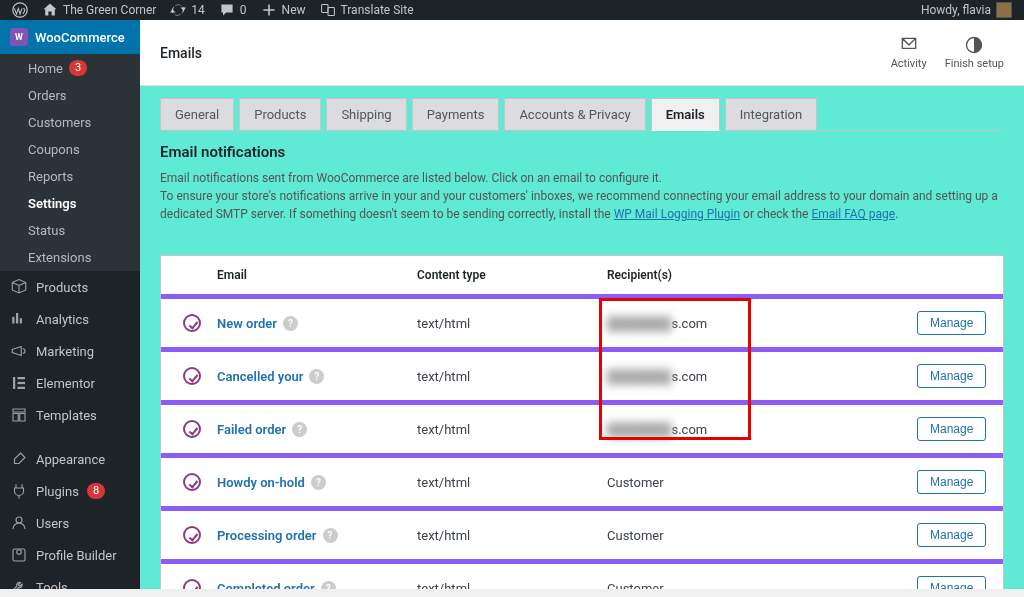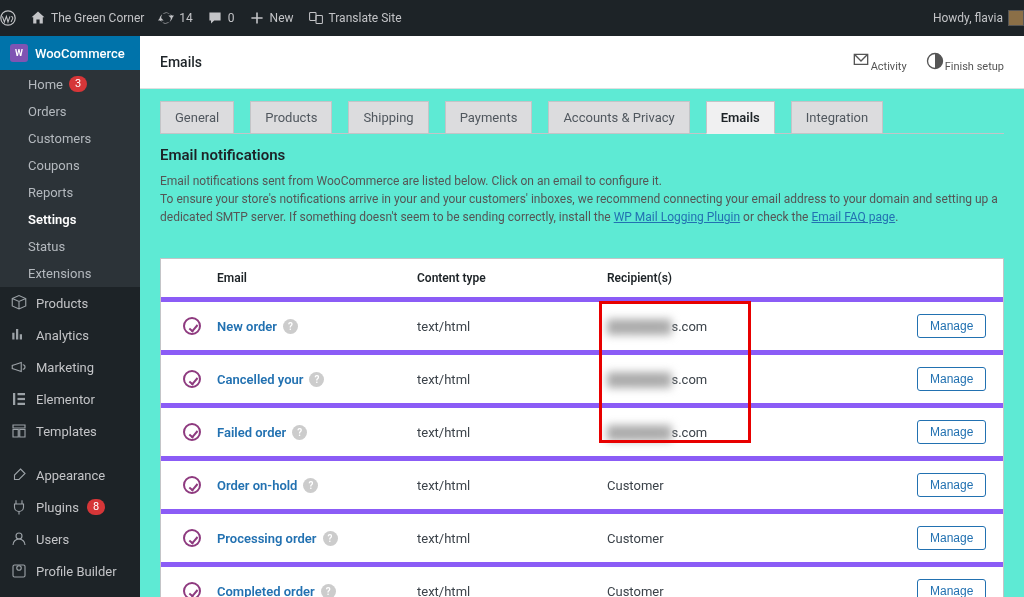--- a/index.html
+++ b/index.html
@@ -1,40 +1,40 @@
 <!DOCTYPE html>
 <html><head>
 <meta charset="utf-8">
 <style>
 * { box-sizing: border-box; margin: 0; padding: 0; }
 body { font-family: -apple-system, BlinkMacSystemFont, "Segoe UI", Roboto, sans-serif; font-size: 13px; color: #3c434a; background: #f0f0f1; width: 1024px; height: 597px; overflow: hidden; }
-.adminbar { background:#1d2327; color:#c3c4c7; height:36px; display:flex; align-items:center; padding:0 0; font-size:12px; justify-content:space-between; }
+.adminbar { background:#1d2327; color:#c3c4c7; height:20px; display:flex; align-items:center; padding:0 12px; font-size:12px; justify-content:space-between; }
 .adminbar .left, .adminbar .right { display:flex; align-items:center; gap:14px; }
 .adminbar .item { display:flex; align-items:center; gap:5px; color:#c3c4c7; cursor:pointer; }
 .adminbar svg { width:16px; height:16px; fill:#c3c4c7; }
 .avatar { width:16px; height:16px; background:#8b6f47; border:1px solid #555; }
 .wrap { display:flex; height:569px; }
 .sidebar { width:140px; background:#1d2327; color:#c3c4c7; font-size:13px; overflow:hidden; }
 .sb-hl { background:#0073aa; color:#fff; padding:8px 10px; display:flex; align-items:center; gap:7px; font-weight:500; position:relative; }
 .sb-hl::after { content:""; position:absolute; right:-7px; top:50%; transform:translateY(-50%); border:7px solid transparent; border-left-color:#0073aa; }
 .sb-hl .woo { width:18px; height:18px; background:#7f54b3; border-radius:3px; display:flex; align-items:center; justify-content:center; color:#fff; font-size:9px; font-weight:bold; }
 .sb-sub { background:#2c3338; }
 .sb-sub .it { padding:6px 10px 6px 28px; color:#b4b9be; display:flex; align-items:center; gap:6px; cursor:pointer; }
 .sb-sub .it.active { color:#fff; font-weight:600; }
 .sb-sub .badge { background:#d63638; color:#fff; border-radius:9px; padding:0 6px; font-size:11px; line-height:16px; min-width:16px; text-align:center; }
 .sb-main .mi { padding:7px 10px; display:flex; align-items:center; gap:8px; cursor:pointer; color:#c3c4c7; }
 .sb-main .mi svg { width:18px; height:18px; fill:#9ca2a7; flex-shrink:0; }
 .sb-main .mi .badge { background:#d63638; color:#fff; border-radius:9px; padding:0 6px; font-size:11px; line-height:16px; }
 .content { flex:1; background:#5eead4; overflow:auto; }
 .pagehead { background:#fff; border-bottom:1px solid #e0e0e0; display:flex; align-items:center; justify-content:space-between; padding:15px 20px; }
 .pagehead h1 { font-size:14px; font-weight:500; color:#1d2327; }
 .pagehead .actions { display:flex; gap:18px; }
-.pagehead .act { display:flex; flex-direction:row; align-items:flex-end; font-size:11px; color:#555; cursor:pointer; }
+.pagehead .act { display:flex; flex-direction:column; align-items:center; font-size:11px; color:#555; cursor:pointer; }
 .pagehead .act svg { width:20px; height:20px; fill:#555; margin-bottom:2px; }
-.tabs { display:flex; gap:16px; padding:12px 20px 0 20px;text-align:right; }
+.tabs { display:flex; gap:5px; padding:12px 20px 0 20px;text-align:right; }
 .tab { background:#dcdcde; padding:8px 14px; font-size:13px; color:#50575e; cursor:pointer; border:1px solid #c3c4c7; border-bottom:none; }
 .tab.active { background:#f0f0f1; border-color:#c3c4c7; border-bottom:1px solid #f0f0f1; margin-bottom:-1px; font-weight:600; color:#1d2327; }
 .tabline { border-bottom:1px solid #c3c4c7; margin:0 20px; }
 .section { padding:12px 15px 20px 20px; }
 .section h2 { font-size:15px; font-weight:600; color:#1d2327; margin-bottom:8px; }
 .section p { font-size:12px; color:#555; line-height:1.5; }
 .section a { color:#2271b1; text-decoration:underline; }
 .table { background:#fff; border:1px solid #c3c4c7; margin:12px 20px 0 20px; }
 .thead, .trow { display:grid; grid-template-columns:50px 200px 190px 310px 120px; align-items:center; padding:12px 6px; }
 .thead { font-weight:600; font-size:12px; color:#1d2327; }
@@ -282,21 +282,21 @@
             </div>
             <div>text/html</div>
             <div class="recip"><span class="blur">███████</span><span>s.com</span></div>
             <div><button class="manage">Manage</button></div>
           </div>
           <div class="trow">
             <div>
               <div class="status"></div>
             </div>
             <div class="name">
-              <span>Order on-hold</span>
+              <span>Howdy on-hold</span>
               <span class="help">?</span>
             </div>
             <div>text/html</div>
             <div class="recip">Customer</div>
             <div><button class="manage">Manage</button></div>
           </div>
           <div class="trow">
             <div>
               <div class="status"></div>
             </div>

